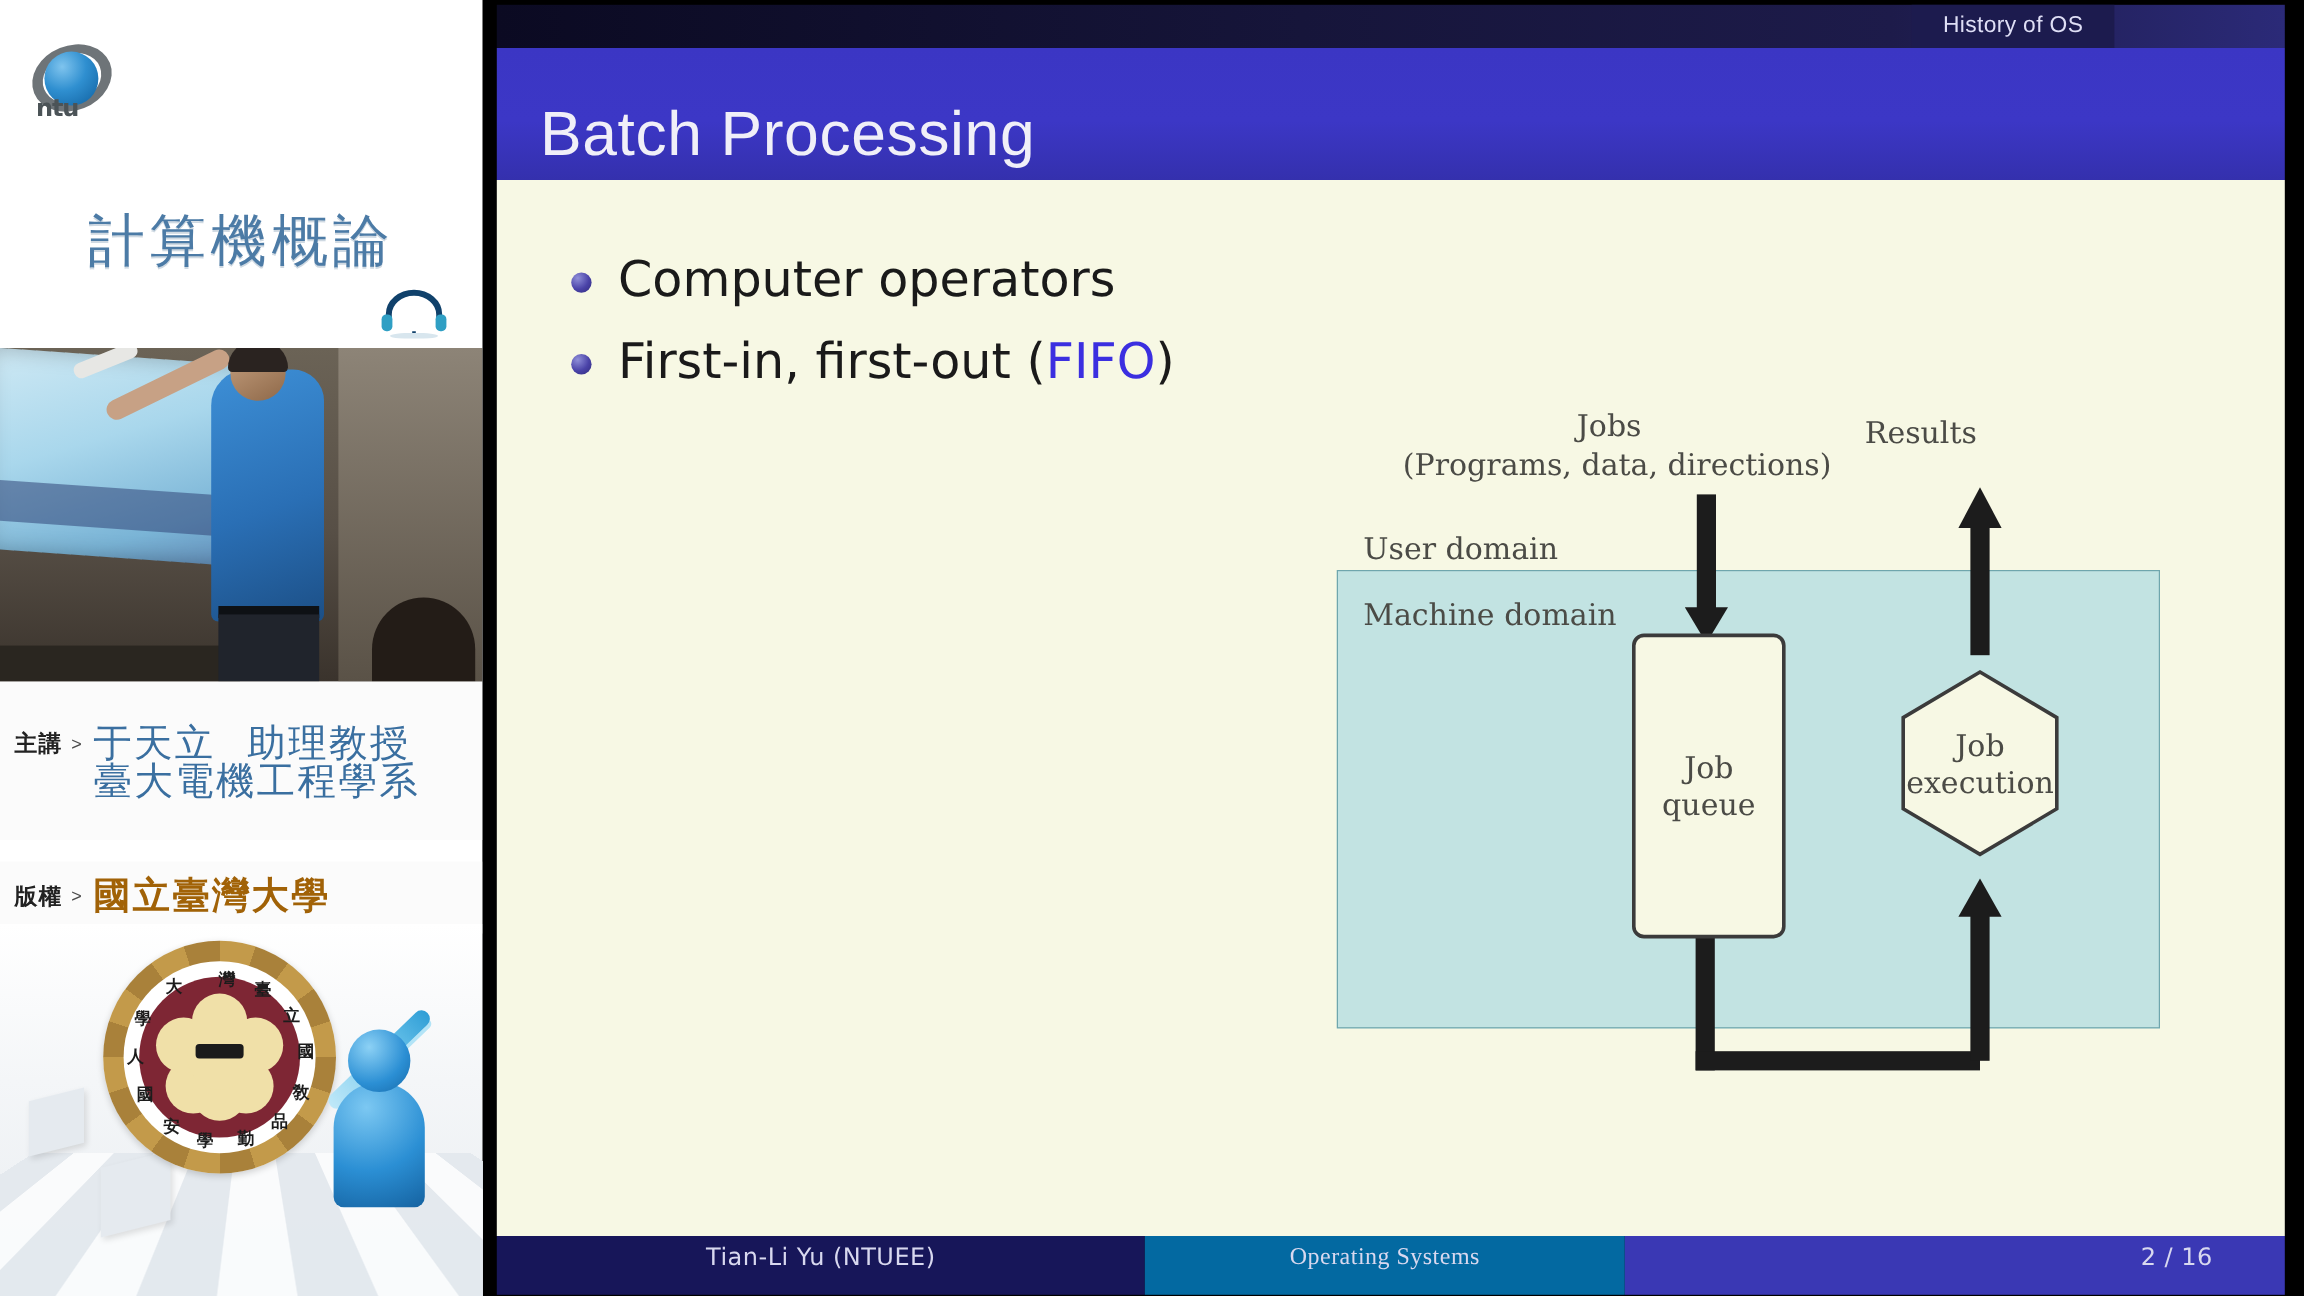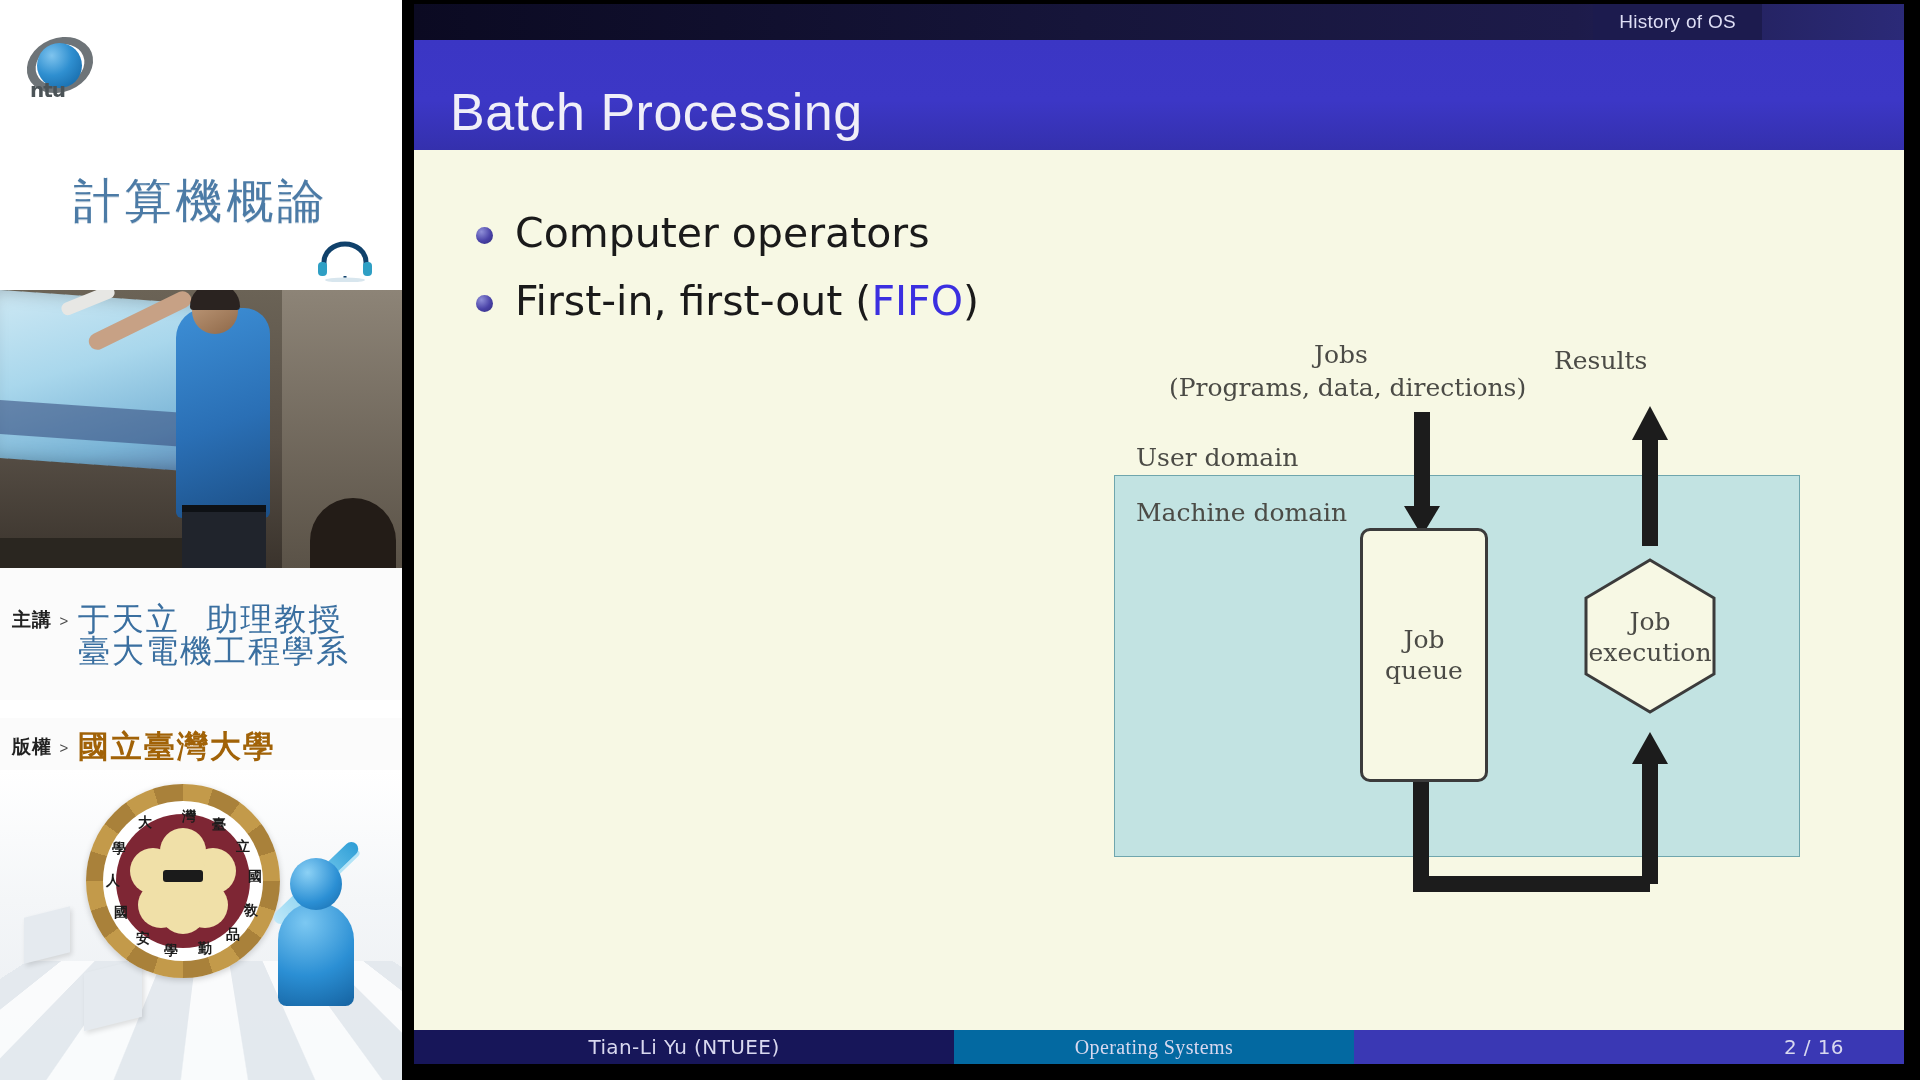--- a/index.html
+++ b/index.html
@@ -139,21 +139,21 @@
   .lbl-user{left:22px;top:103px;font-size:25px;}
   .lbl-machine{left:22px;top:158px;font-size:25px;}
   .machine-box{position:absolute;left:0;top:135px;width:684px;height:380px;
      background:#c2e3e2;border:1.5px solid #6fa6ad;}
   .jobqueue{position:absolute;left:246px;top:188px;width:122px;height:248px;background:#f7f8e4;
      border:3px solid #3b3b3b;border-radius:10px;display:flex;align-items:center;justify-content:center;}
   .jq-text{font-family:"DejaVu Serif",serif;font-size:25px;color:#4b4b46;text-align:center;line-height:1.25;}
 
   
   .footer{position:absolute;left:0;top:1026px;width:1490px;height:34px;display:flex;}
-  .f-seg{height:34px;line-height:34px;color:#d8d8ef;font-size:20px;text-align:center;
+  .f-seg{height:49px;line-height:34px;color:#d8d8ef;font-size:20px;text-align:center;
      font-family:"DejaVu Sans",sans-serif;letter-spacing:.4px;}
   .f1{width:540px;background:#171659;}
   .f2{width:400px;background:#0369a1;font-family:Liberation Serif, serif;}
   .f3{flex:1;background:#3a38b4;text-align:right;padding-right:60px;}
 </style>
 </head>
 <body>
 
 <div id="root">
 

